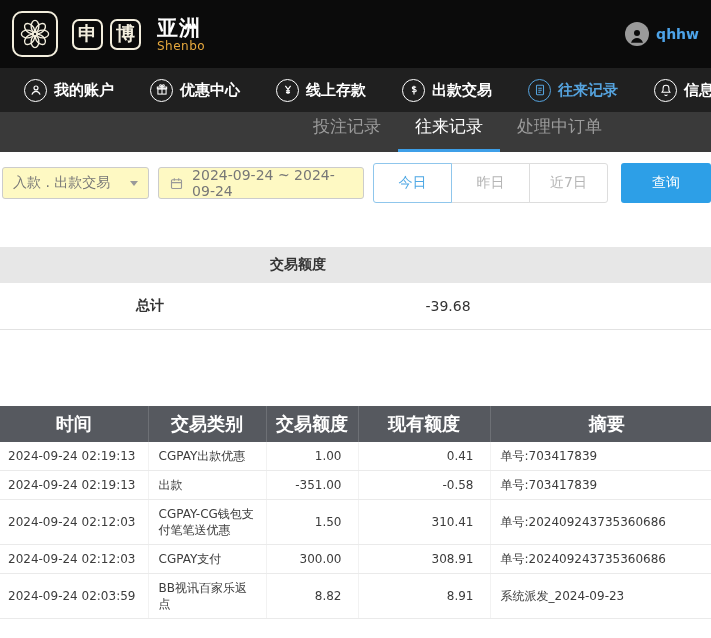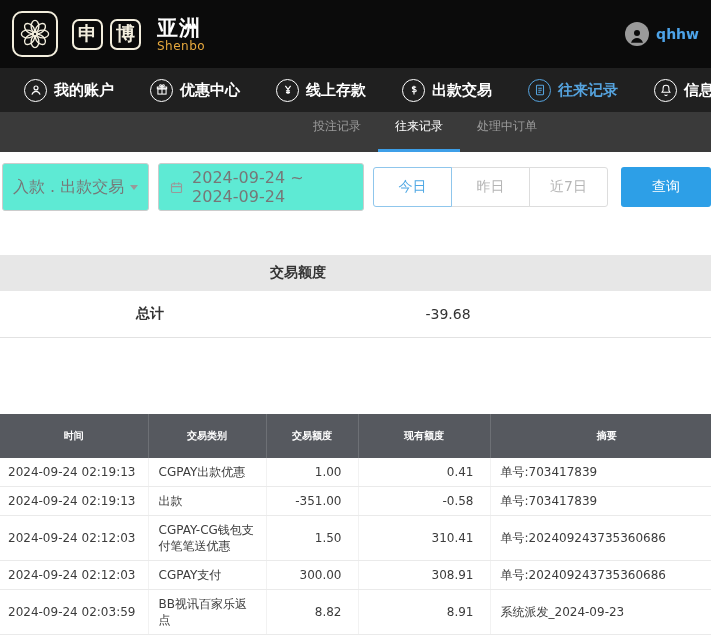--- a/index.html
+++ b/index.html
@@ -28,28 +28,28 @@
   .mainnav { height:44px; background:#202020; display:flex; align-items:center; padding:0 6px; overflow:hidden; }
   .nav-item { display:flex; align-items:center; gap:7px; padding:1px 18px; height:44px; color:#fff;
               font-size:15px; font-weight:bold; cursor:pointer; white-space:nowrap; flex:none; }
   .nav-item.active { color:#55a3de; }
   .nav-ic { width:23px; height:23px; border:1.5px solid currentColor; border-radius:50%;
             display:flex; align-items:center; justify-content:center; flex:none; }
   .nav-ic svg { width:14px; height:14px; display:block; }
 
   
   .subnav { height:40px; background:#3a3a3a; display:flex; align-items:stretch; padding-left:296px; overflow:hidden; }
-  .tab { padding:3px 17px 12px 17px; display:flex; align-items:center; font-size:12px; color:#9c9c9c;
+  .tab { padding:3px 17px 12px 17px; display:flex; align-items:center; font-size:17px; color:#9c9c9c;
          cursor:pointer; border-bottom:3px solid transparent; white-space:nowrap; }
   .tab.active { color:#fff; border-bottom-color:#3d9fe8; }
 
   
   .filters { background:#fff; padding:11px 0 12px 2px; display:flex; align-items:center; }
-  .ctl { height:48px; border:1px solid #ccc; border-radius:3px; background:#5eead4; display:flex;
-         align-items:center; color:#777; font-size:16px; }
+  .ctl { height:32px; border:1px solid #ccc; border-radius:3px; background:#fef9c3; display:flex;
+         align-items:center; color:#777; font-size:14px; }
   .select { width:158px; padding:0 10px; justify-content:space-between; margin-right:9px; cursor:pointer; }
   .chev { width:0; height:0; border-left:4.5px solid transparent; border-right:4.5px solid transparent;
           border-top:5.5px solid #999; }
   .dateinput { width:222px; padding:0 10px; gap:8px; margin-right:9px; cursor:text; }
   .cal { color:#999; display:flex; } .cal svg { width:15px; height:15px; display:block; }
   .btngroup { display:flex; margin-right:13px; }
   .qbtn { width:79px; height:40px; border:1px solid #ddd; background:#fff; color:#b5b5b5; font-size:14px;
           font-family:inherit; cursor:pointer; margin-left:-1px; position:relative; z-index:1; }
   .qbtn:first-child { margin-left:0; border-radius:3px 0 0 3px; }
   .qbtn:last-child { border-radius:0 3px 3px 0; }
@@ -60,21 +60,21 @@
   
   .summary { margin-top:32px; }
   .summary table { width:100%; border-collapse:collapse; table-layout:fixed; }
   .summary th { background:#e7e7e7; height:36px; font-size:14px; color:#333; font-weight:bold; }
   .summary td { height:46px; text-align:center; font-size:14px; color:#333; border-bottom:1px solid #e2e2e2; background:#fff; }
   .summary td.lbl { font-weight:bold; }
 
   
   .records { margin-top:76px; }
   .records table { width:100%; border-collapse:collapse; table-layout:fixed; }
-  .records th { background:#56595f; color:#fff; font-size:10px; font-weight:bold; height:44px;
+  .records th { background:#56595f; color:#fff; font-size:18px; font-weight:bold; height:36px;
                 border-right:1px solid rgba(255,255,255,.14); }
   .records th:last-child { border-right:none;padding-left:12px; }
   .records td { font-size:12px; color:#3c3c3c; padding:6px 10px; border-bottom:1px solid #eaeaea;
                 border-right:1px solid #f2f2f2; height:26px; line-height:16px; background:#fff; vertical-align:middle; }
   .records td:last-child { border-right:none; }
   .records td.time { padding-left:8px; padding-right:2px; white-space:nowrap; }
   .records td.amount, .records td.balance { text-align:right; padding-right:16px; }
   .records td.note { padding-left:10px; }
 </style>
 </head>

